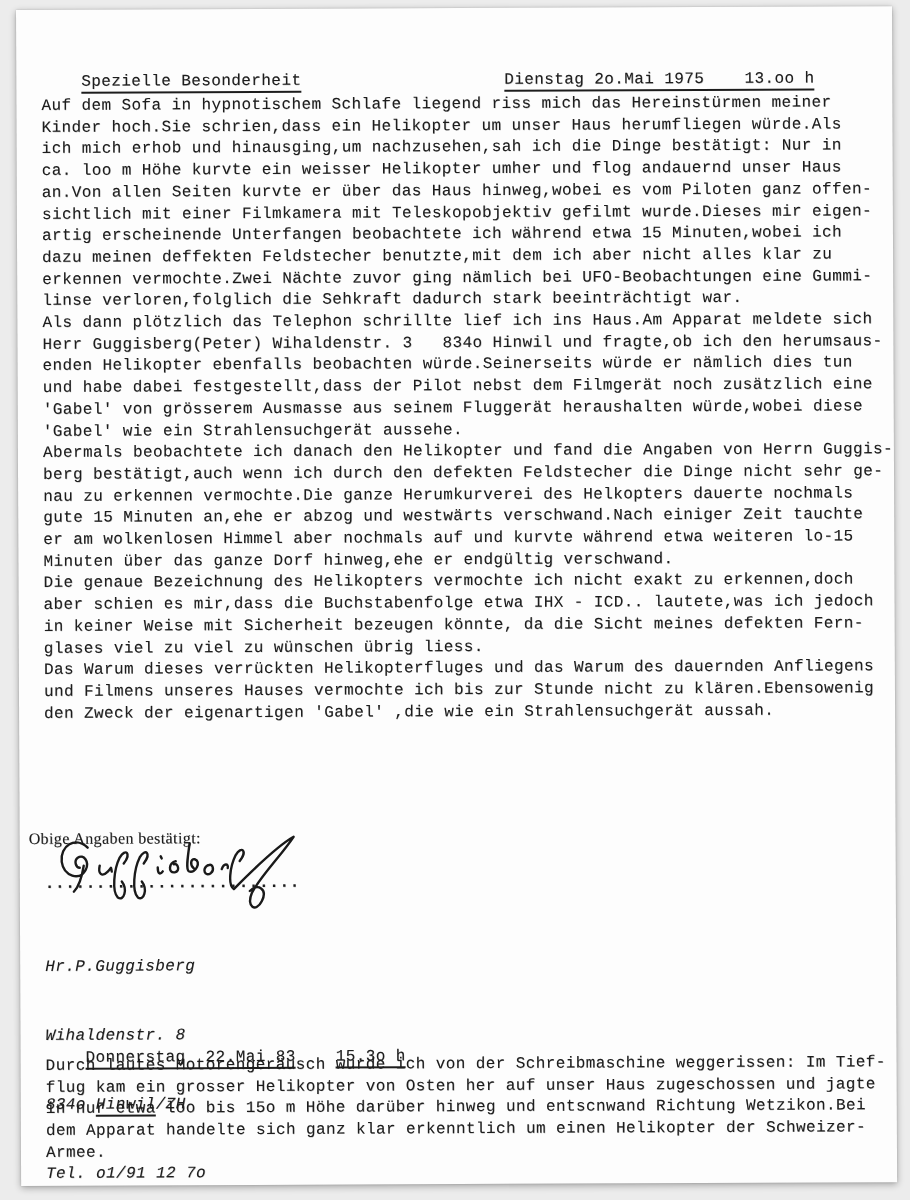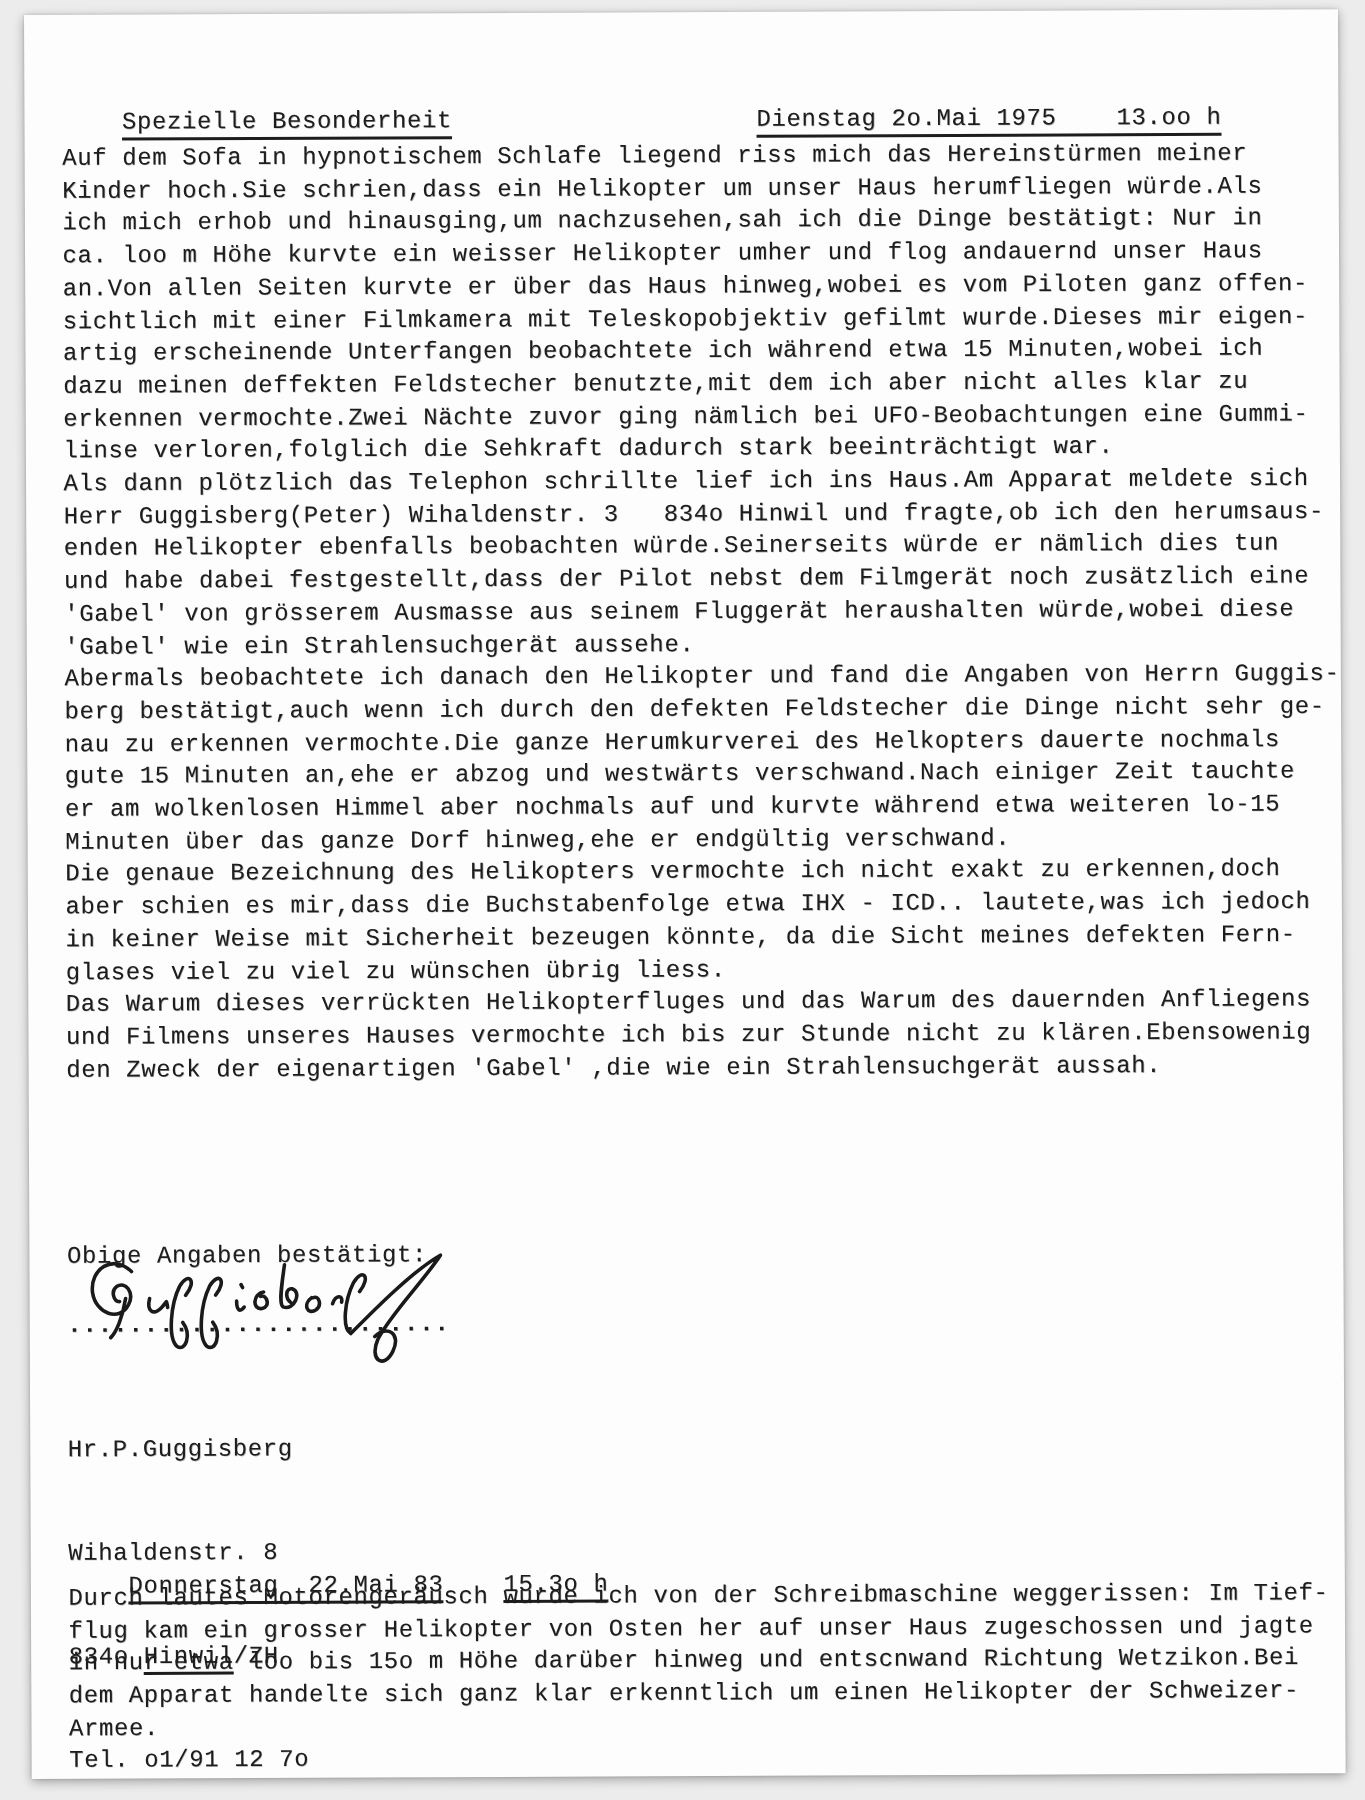--- a/index.html
+++ b/index.html
@@ -31,31 +31,31 @@
     white-space: pre;
     text-shadow: 0.4px 0.4px 0 rgba(25,25,25,0.35);
   }
   .u {
     border-bottom: 2px solid #1d1d1d;
     padding-bottom: 1px;
   }
   .header1-title { left: 25px; top: 40px; }
   .header1-date  { left: 448px; top: 40px; }
   .body1         { left: 25px; top: 86px; }
-  .confirm-label { left: 25px; top: 818px; }
+  .confirm-label { left: 9px; top: 818px; font-family: Liberation Serif, serif; }
   .sig-dots      { left: 25px; top: 864px; font-weight: bold; letter-spacing: 0.6px; }
   .signature-svg {
     position: absolute;
     left: 28px;
     top: 820px;
     width: 252px;
     height: 94px;
   }
   .contact       { left: 25px; top: 900px; line-height: 23px; }
-  .contact div   { height: 23px; }
+  .contact div   { height: 23px; font-style: italic; }
   .header2       { left: 25px; top: 1016px; }
   .header2 .time-gap { display: inline-block; width: 40px; }
   .body2         { left: 25px; top: 1046px; }
 </style>
 </head>
 <body>
 
 <div class="page">
 
   <div class="txt header1-title">

